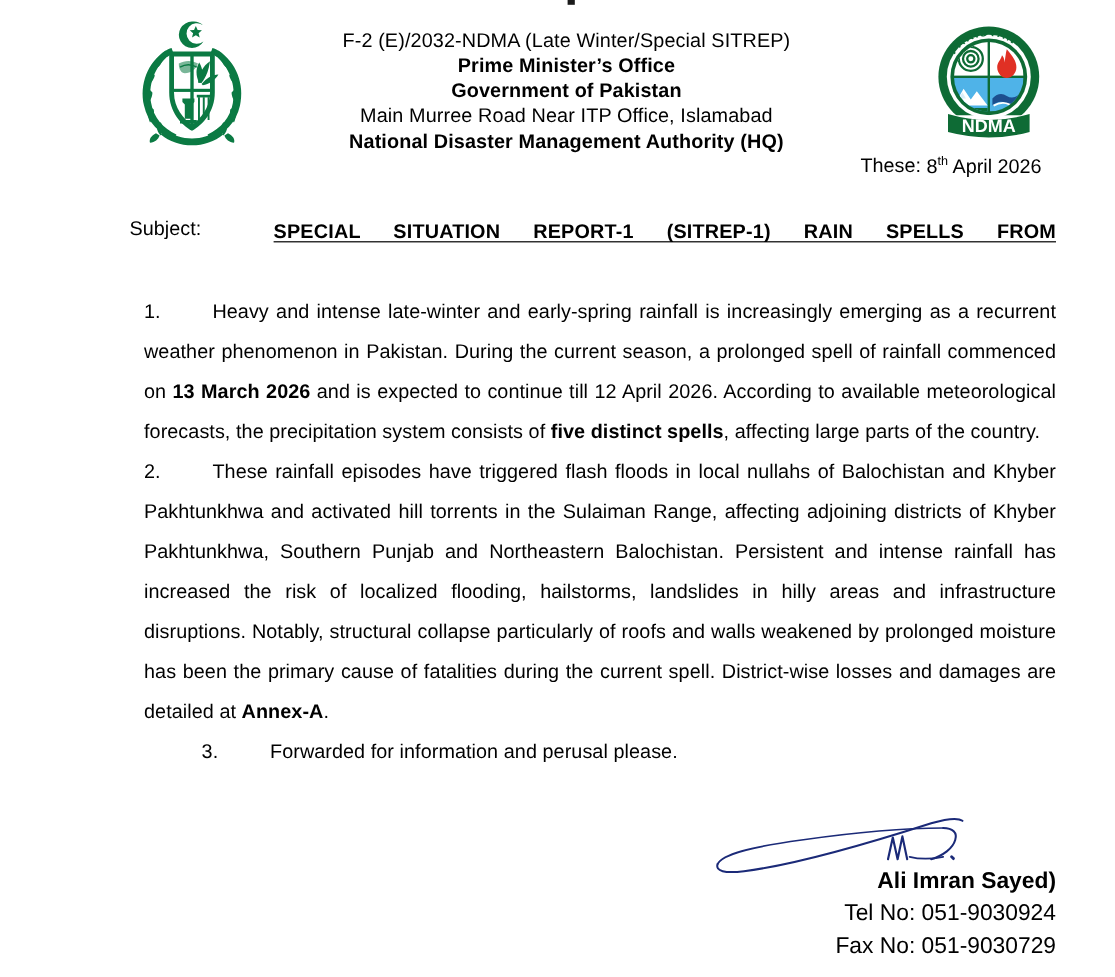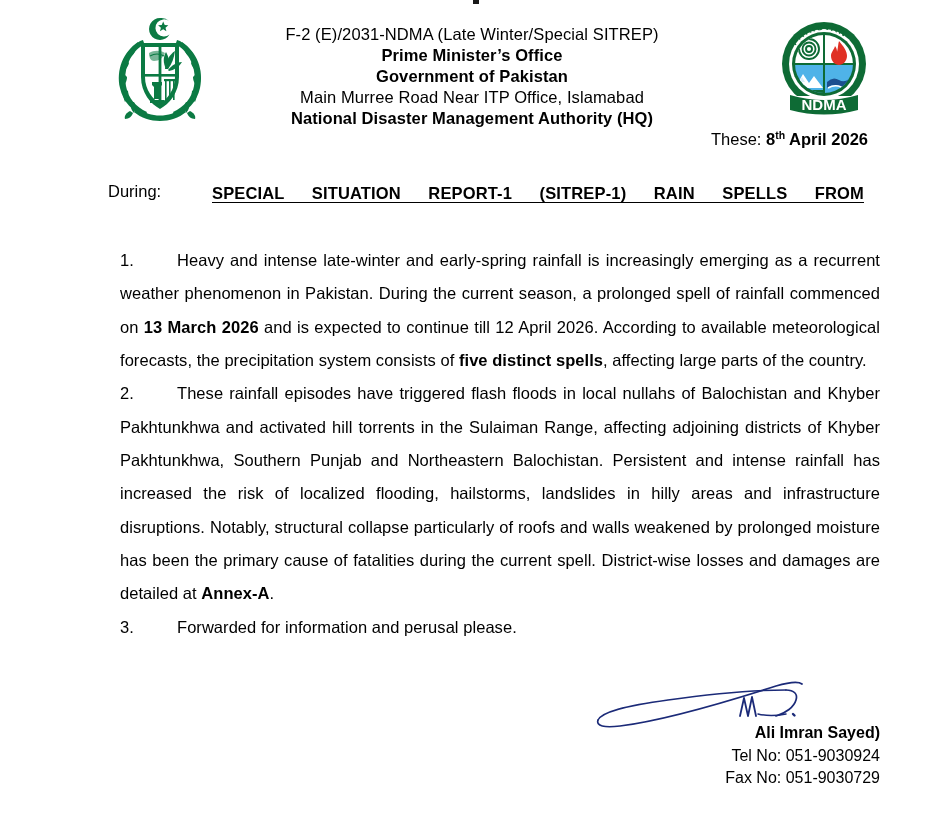--- a/index.html
+++ b/index.html
@@ -69,39 +69,39 @@
   .hdr-line.bold { font-weight: bold; }
 
   .dated-line {
     position: absolute;
     right: 61px;
     top: 128px;
     font-size: 16.5px;
     white-space: nowrap;
   }
   .dated-label { font-weight: normal; }
-  .dated-value { font-weight: bold; }
+  .dated-value { font-weight: normal; }
   .dated-value sup { font-size: 10.5px; vertical-align: super; }
 
   
   .subject-row {
     position: absolute;
     left: 108px;
     top: 182px;
     width: 760px;
   }
   .subject-label {
     position: absolute;
     left: 0;
     top: 0;
     font-size: 16.5px;
   }
   .subject-body {
     position: absolute;
-    left: 104px;
+    left: 120px;
     top: 0;
     width: 652px;
     font-size: 16.5px;
     font-weight: bold;
     text-align: justify;
     text-justify: inter-word;
     line-height: 1.45;
     letter-spacing: 0.15px;
   }
   .subject-body .u {
@@ -131,21 +131,21 @@
     text-align: justify;
     text-justify: inter-word;
     margin: 0 0 0 0;
     letter-spacing: 0.05px;
   }
   .para .num {
     display: inline-block;
     width: 57px;
   }
   .para b { font-weight: bold; }
-  .para-3 { text-align: left; }
+  .para-3 { text-align: left; margin-left: 48px; }
 
   
   .sig-area {
     position: absolute;
     left: 560px;
     top: 676px;
     width: 320px;
     height: 135px;
   }
   .sig-svg {
@@ -154,21 +154,21 @@
     top: 0px;
   }
   .sig-lines {
     position: absolute;
     right: 0px;
     top: 46px;
     width: 308px;
     text-align: right;
     line-height: 1.42;
   }
-  .sig-lines div { font-size: 16px; white-space: nowrap; }
+  .sig-lines div { font-size: 19px; white-space: nowrap; }
   .sig-lines .b { font-weight: bold; }
 </style>
 </head>
 <body>
 
 <div id="page">
 
   <div class="top-artifact"></div>
 
   <div class="header-band">
@@ -265,35 +265,35 @@
 
         <circle cx="52" cy="54" r="38.5" fill="none" stroke="#0e6b35" stroke-width="0.6" opacity="0.6"></circle>
 
         <path d="M16 86 h72 v16 h-72 Z" fill="#ffffff"></path>
         <path d="M18 85 q34 10 68 0 l0 15 q-34 9 -68 0 Z" fill="#0e6b35"></path>
         <text x="52" y="100" text-anchor="middle" font-family="Liberation Sans, sans-serif" font-size="15" font-weight="bold" fill="#ffffff">NDMA</text>
       </svg>
     </div>
 
     <div class="header-text">
-      <div class="hdr-line">F-2 (E)/2031-NDMA (Late Winter/Special SITREP)</div>
+      <div class="hdr-line">F-2 (E)/2032-NDMA (Late Winter/Special SITREP)</div>
       <div class="hdr-line bold">Prime Minister’s Office</div>
       <div class="hdr-line bold">Government of Pakistan</div>
       <div class="hdr-line">Main Murree Road Near ITP Office, Islamabad</div>
       <div class="hdr-line bold">National Disaster Management Authority (HQ)</div>
     </div>
 
     <div class="dated-line">
       <span class="dated-label">These:</span>
       <span class="dated-value"><span>8</span><sup>th</sup><span> April 2026</span></span>
     </div>
   </div>
 
   <div class="subject-row">
-    <span class="subject-label">During:</span>
+    <span class="subject-label">Subject:</span>
     <div class="subject-body">
       <span class="l1 u">SPECIAL SITUATION REPORT-1 (SITREP-1) RAIN SPELLS FROM</span>
     </div>
   </div>
 
   <div class="body-block">
     <p class="para para-1">
       <span class="num">1.</span><span><span>Heavy and intense late-winter and early-spring rainfall is increasingly emerging as a recurrent weather phenomenon in Pakistan. During the current season, a prolonged spell of rainfall commenced on </span><b>13 March 2026</b><span> and is expected to continue till 12 April 2026. According to available meteorological forecasts, the precipitation system consists of </span><b>five distinct spells</b><span>, affecting large parts of the country.</span></span>
     </p>
     <p class="para para-2">

